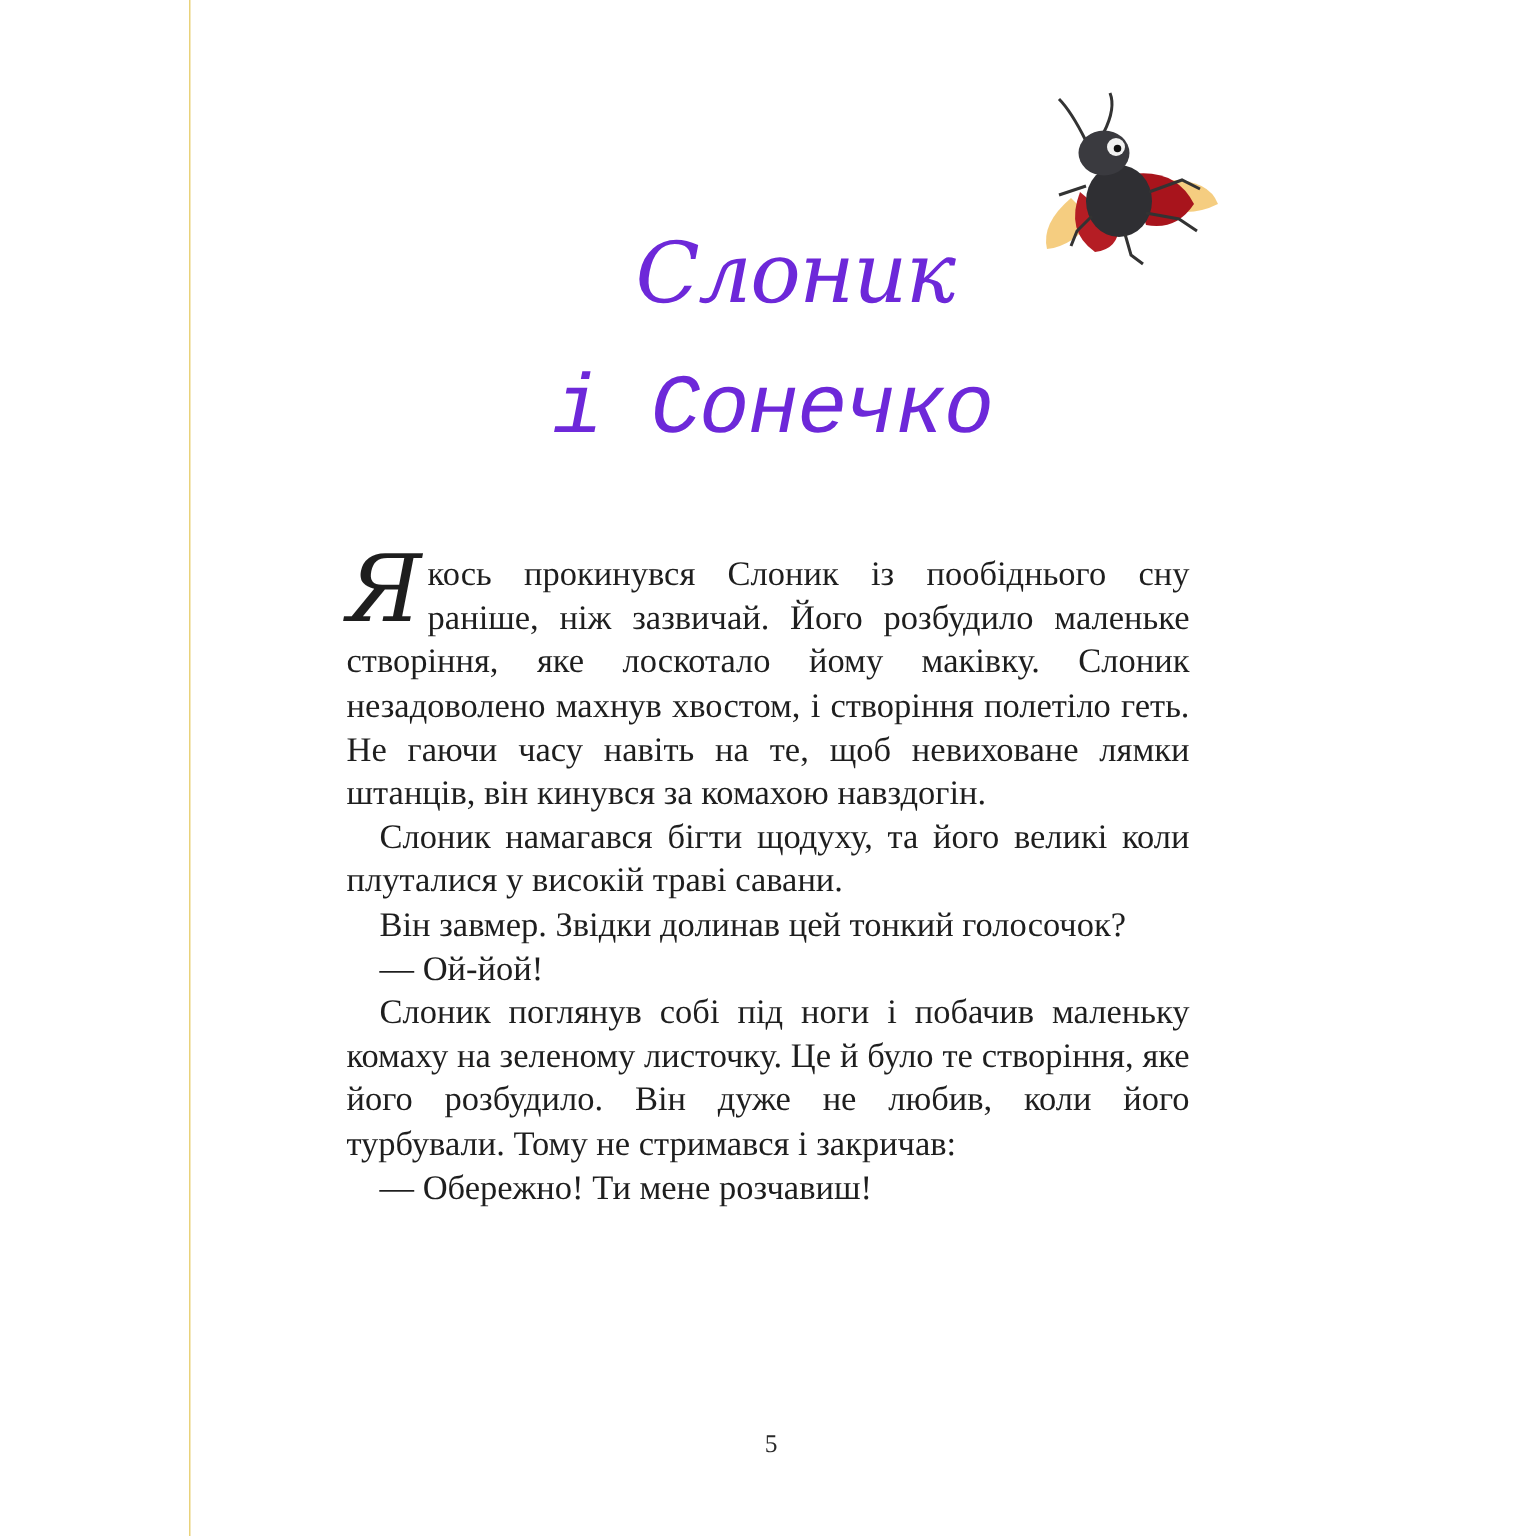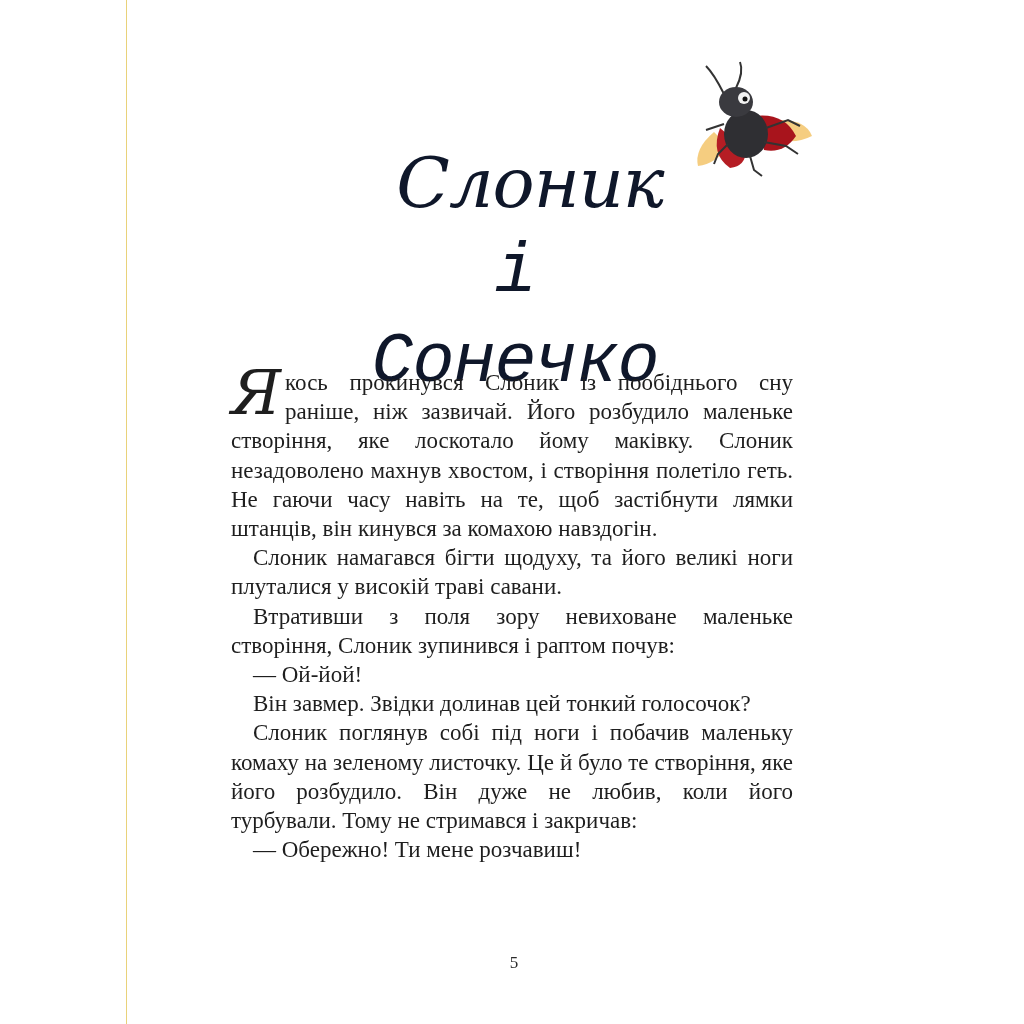--- a/index.html
+++ b/index.html
@@ -4,22 +4,22 @@
   <style>
     html, body { margin: 0; padding: 0; background: #ffffff; }
     body { width: 1024px; height: 1024px; position: relative; overflow: hidden; }
     .page-edge {
       position: absolute; left: 126px; top: 0; width: 1px; height: 1024px;
       background: #e9d27a;
     }
     .title {
       position: absolute; left: 350px; top: 138px; width: 330px;
       font-family: "DejaVu Serif", serif; font-style: italic;
-      color: #0f172a; text-align: center;
-      font-size: 70px; line-height: 90px; font-weight: normal;
+      color: #6d28d9; text-align: center;
+      font-size: 56px; line-height: 90px; font-weight: normal;
       letter-spacing: -1px;
     }
     .title .line1 { display: block; padding-left: 30px; }
     .title .line2 { display: block; padding-left: 0px; font-family: Liberation Mono, monospace; }
     .bug { position: absolute; left: 684px; top: 54px; width: 132px; height: 124px; }
     .body-text {
       position: absolute; left: 231px; top: 368px; width: 562px;
       font-family: "Liberation Serif", serif; color: #1e1e1e;
       font-size: 23px; line-height: 29.2px; text-align: justify;
     }
@@ -66,22 +66,21 @@
     <path d="M40 70 L22 76" stroke="#333" stroke-width="2" fill="none"></path>
   </svg>
 </div>
 
 <div class="title">
   <span class="line1">Слоник</span>
   <span class="line2">і Сонечко</span>
 </div>
 
 <div class="body-text">
-  <p class="first"><span class="dropcap">Я</span><span>кось прокинувся Слоник із пообіднього сну раніше, ніж зазвичай. Його розбудило маленьке створіння, яке лоскотало йому маківку. Слоник незадоволено махнув хвостом, і створіння полетіло геть. Не гаючи часу навіть на те, щоб застібнути лямки штанців, він кинувся за комахою навздогін.</span></p>
-  <p>Слоник намагався бігти щодуху, та його великі ноги плуталися у високій траві савани.</p>
-  <p>Втративши з поля зору невиховане маленьке створіння, Слоник зупинився і раптом почув:</p>
+  <p class="first"><span class="dropcap">Я</span><span>кось прокинувся Слоник із пообіднього сну раніше, ніж зазвичай. Його розбудило маленьке створіння, яке лоскотало йому маківку. Слоник незадоволено махнув хвостом, і створіння полетіло геть. Не гаючи часу навіть на те, щоб невиховане лямки штанців, він кинувся за комахою навздогін.</span></p>
+  <p>Слоник намагався бігти щодуху, та його великі коли плуталися у високій траві савани.</p>
+  <p>Він завмер. Звідки долинав цей тонкий голосочок?</p>
   <p>— Ой-йой!</p>
-  <p>Він завмер. Звідки долинав цей тонкий голосочок?</p>
   <p>Слоник поглянув собі під ноги і побачив маленьку комаху на зеленому листочку. Це й було те створіння, яке його розбудило. Він дуже не любив, коли його турбували. Тому не стримався і закричав:</p>
   <p>— Обережно! Ти мене розчавиш!</p>
 </div>
 
 <div class="page-number">5</div>
 
 </body></html>

